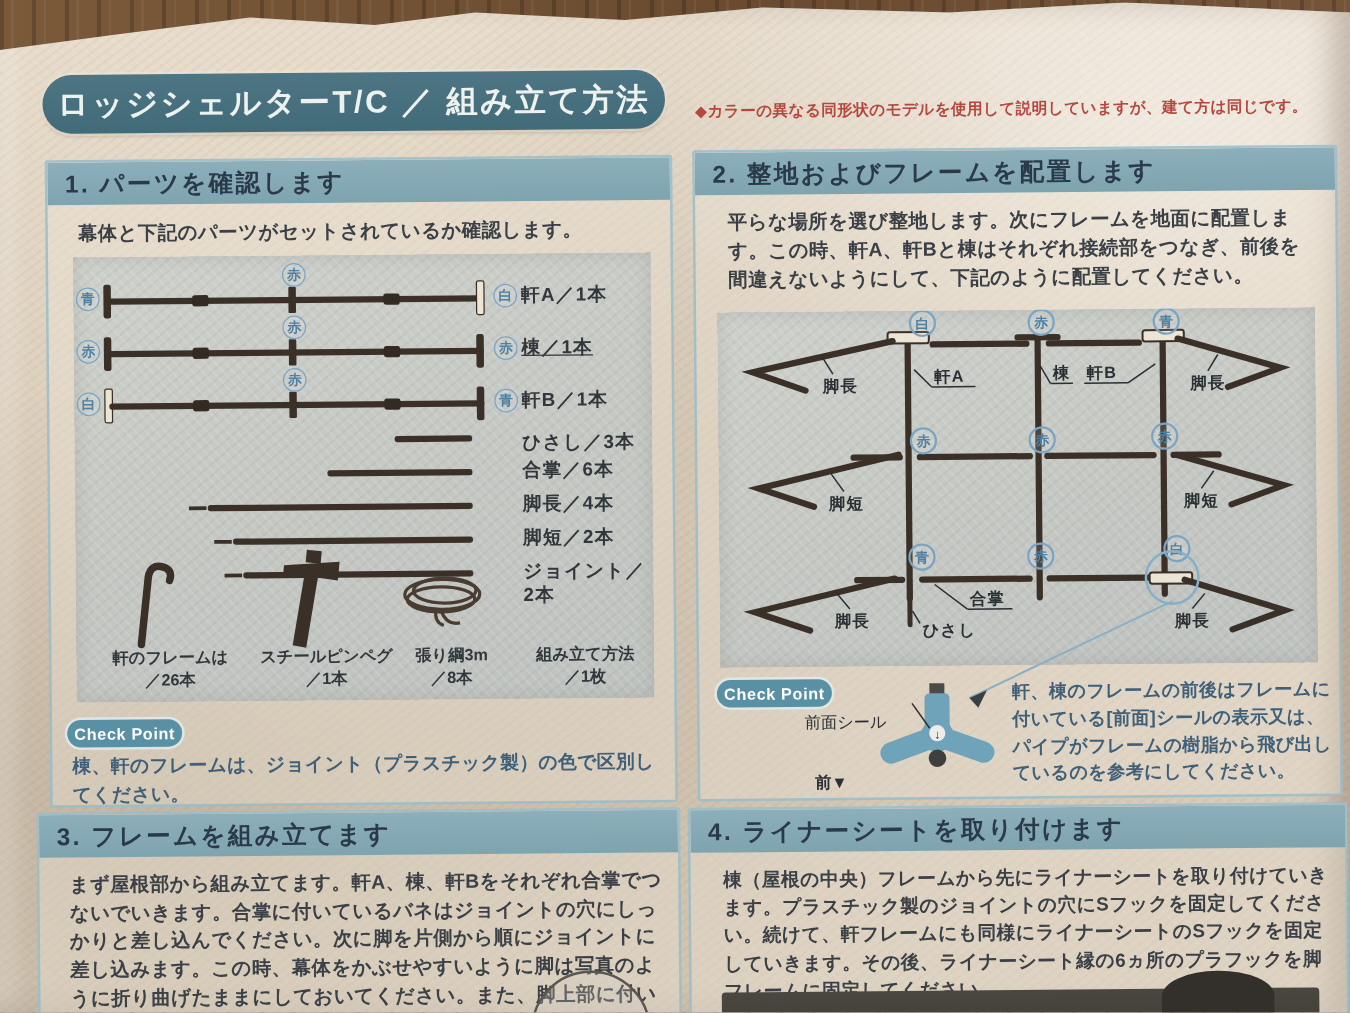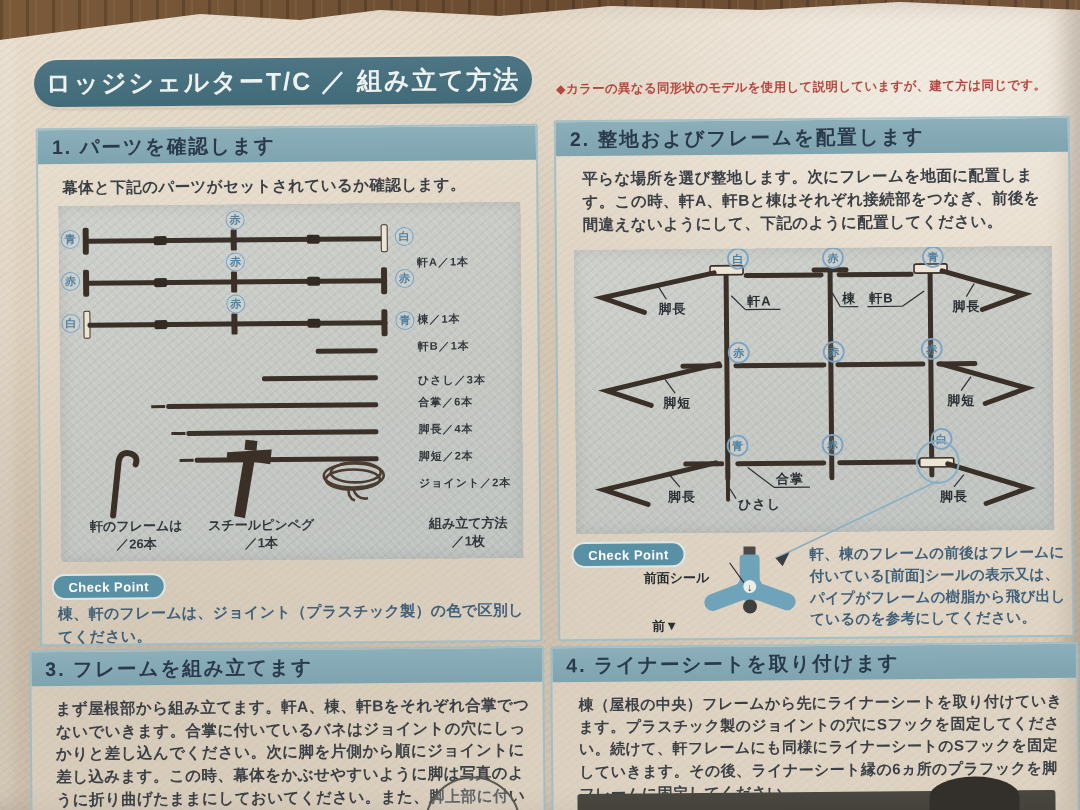--- a/index.html
+++ b/index.html
@@ -39,21 +39,21 @@
   .p3{left:30px;top:648px;width:511px;height:200px;}
   .p4{left:551px;top:644px;width:524px;height:200px;}
   .band{
     position:absolute;left:0;top:0;right:0;height:34px;
     background:linear-gradient(180deg,#8cafba,#7ea4b0);
     color:#2a3a4b;font-size:19.5px;font-weight:700;letter-spacing:2px;
     display:flex;align-items:center;padding-left:14px;box-sizing:border-box;
   }
   .btext{font-size:15.5px;font-weight:700;color:#3b4046;line-height:1.48;letter-spacing:.4px;}
   .cp-badge{
-    position:absolute;width:110px;height:22px;border-radius:12px;background:#5a90a3;
+    position:absolute;width:92px;height:22px;border-radius:12px;background:#5a90a3;
     box-shadow:0 0 0 2px rgba(226,236,238,.8);
     color:#fff;font-size:13px;font-weight:700;display:flex;align-items:center;justify-content:center;letter-spacing:.5px;
   }
   .cp-text{position:absolute;font-size:15px;font-weight:700;color:#40607a;line-height:1.5;letter-spacing:.3px;}
   .graybox{
     position:absolute;
     background:
       repeating-linear-gradient(48deg, rgba(255,255,255,.09) 0 2px, rgba(0,0,0,0) 2px 6px),
       repeating-linear-gradient(-40deg, rgba(90,95,90,.06) 0 2px, rgba(0,0,0,0) 2px 7px),
       linear-gradient(165deg,#cdd0cb,#c4c7c2 55%,#bfc3c0);
@@ -64,21 +64,21 @@
   .pole-bar{position:absolute;left:28px;top:19px;width:300px;height:5px;background:#3a3028;border-radius:2px;}
   .tjoint{position:absolute;top:8px;width:6px;height:27px;background:#3a3028;border-radius:2px;}
   .tjoint.white{background:#ece5d6;border:1.5px solid #3a3028;width:7px;height:28px;top:7px;box-sizing:border-box;}
   .midjoint{position:absolute;left:172px;top:11px;width:6px;height:21px;background:#3a3028;border-radius:1px;}
   .seg{position:absolute;top:17px;width:13px;height:9px;background:#332a23;border-radius:2px;}
   .mark{
     position:absolute;width:19px;height:19px;border:1.6px solid #7ba4c4;border-radius:50%;
     color:#4f80a2;font-size:11px;font-weight:700;display:flex;align-items:center;justify-content:center;box-sizing:border-box;
     background:rgba(235,240,240,.12);
   }
-  .pole-label,.bar-label{position:absolute;left:358px;font-size:11px;font-weight:700;color:#32373c;letter-spacing:1px;margin-top:28px;}
+  .pole-label,.bar-label{position:absolute;left:358px;font-size:15px;font-weight:700;color:#32373c;letter-spacing:1px;}
   .bar{position:absolute;height:5px;background:#3a3028;border-radius:2px;}
   .bar-tip{position:absolute;height:2.5px;width:14px;background:#3a3028;top:1px;}
   .tool-label{position:absolute;text-align:center;font-size:13px;font-weight:700;color:#32373c;line-height:1.35;}
   
   .dlabel{font:700 13px "Liberation Sans","DejaVu Sans",sans-serif;fill:#2a2f33;letter-spacing:1px;}
   .cmark{font:700 11px "Liberation Sans","DejaVu Sans",sans-serif;fill:#4f80a2;}
   .frameln{stroke:#3a3028;stroke-width:5;stroke-linecap:round;fill:none;}
   .thinln{stroke:#2a2f33;stroke-width:1.2;fill:none;}
   .photo-strip{position:absolute;left:24px;right:22px;top:146px;height:70px;background:linear-gradient(180deg,#4a4740,#38352f);border-radius:3px 3px 0 0;}
   .photo-bump{position:absolute;right:36px;top:-14px;width:90px;height:40px;border-radius:50% 50% 0 0;background:#332f2a;}
@@ -114,21 +114,21 @@
       <div class="pole-row" style="top:56px;">
         <span class="mark" style="left:2px;top:10px;">赤</span>
         <span class="tjoint" style="left:24px;"></span>
         <span class="pole-bar"></span>
         <span class="seg" style="left:95px;"></span>
         <span class="midjoint"></span>
         <span class="mark" style="left:167px;top:-8px;">赤</span>
         <span class="seg" style="left:248px;"></span>
         <span class="tjoint" style="left:322px;"></span>
         <span class="mark" style="left:336px;top:10px;">赤</span>
-        <span class="pole-label" style="top:25px;">棟／1本</span>
+        <span class="pole-label" style="top:10px;text-decoration:underline;">棟／1本</span>
       </div>
 
       <div class="pole-row" style="top:98px;">
         <span class="mark" style="left:2px;top:10px;">白</span>
         <span class="tjoint white" style="left:24px;"></span>
         <span class="pole-bar"></span>
         <span class="seg" style="left:95px;"></span>
         <span class="midjoint"></span>
         <span class="mark" style="left:167px;top:-8px;">赤</span>
         <span class="seg" style="left:248px;"></span>
@@ -184,20 +184,24 @@
         </g>
       </svg>
       <div class="tool-label" style="left:0px;top:312px;width:150px;">
         <div>軒のフレームは</div>
           <div>／26本</div>
       </div>
       <div class="tool-label" style="left:130px;top:312px;width:140px;">
         <div>スチールピンペグ</div>
           <div>／1本</div>
       </div>
+      <div class="tool-label" style="left:250px;top:312px;width:100px;">
+        <div>張り綱3m</div>
+          <div>／8本</div>
+      </div>
       <div class="tool-label" style="left:352px;top:312px;width:110px;">
         <div>組み立て方法</div>
           <div>／1枚</div>
       </div>
     </div>
 
     <div class="cp-badge" style="left:12px;top:446px;">Check Point</div>
     <div class="cp-text" style="left:16px;top:473px;width:472px;">棟、軒のフレームは、ジョイント（プラスチック製）の色で区別してください。</div>
   </div>
 
@@ -291,21 +295,21 @@
         <circle cx="362" cy="215" r="21" fill="none" stroke="#86b0c8" stroke-width="2"></circle>
       </svg>
     </div>
 
     <svg width="512" height="517" style="position:absolute;left:0;top:0;pointer-events:none;">
       <line x1="379" y1="362" x2="216" y2="438" stroke="#8aafc2" stroke-width="1.6"></line>
       <polygon points="216,438 230,432 223,446" fill="#3a3f44"></polygon>
     </svg>
 
     <div class="cp-badge" style="left:14px;top:422px;">Check Point</div>
-    <div style="position:absolute;left:84px;top:448px;font-size:13px;font-weight:700;color:#2a2f33;">前面シール</div>
+    <div style="position:absolute;left:84px;top:448px;font-size:13px;font-weight:400;color:#2a2f33;">前面シール</div>
     <svg width="96" height="96" style="position:absolute;left:142px;top:424px;">
       <rect x="42" y="2" width="12" height="12" fill="#4a4a48"></rect>
       <rect x="38" y="10" width="20" height="30" rx="4" fill="#6fa3ba"></rect>
       <rect x="0" y="-8.5" width="48" height="17" rx="8.5" fill="#6fa3ba" transform="translate(48,44) rotate(160)"></rect>
       <rect x="0" y="-8.5" width="48" height="17" rx="8.5" fill="#6fa3ba" transform="translate(48,44) rotate(20)"></rect>
       <circle cx="48" cy="44" r="13" fill="#6fa3ba"></circle>
       <circle cx="48" cy="62" r="7" fill="#3f3f3d"></circle>
       <circle cx="48" cy="42" r="6.5" fill="#ecece8"></circle>
       <text x="48" y="46.5" text-anchor="middle" font-size="10" font-weight="bold" fill="#333">↓</text>
       <line x1="28" y1="18" x2="42" y2="38" stroke="#2a2f33" stroke-width="1.2"></line>

